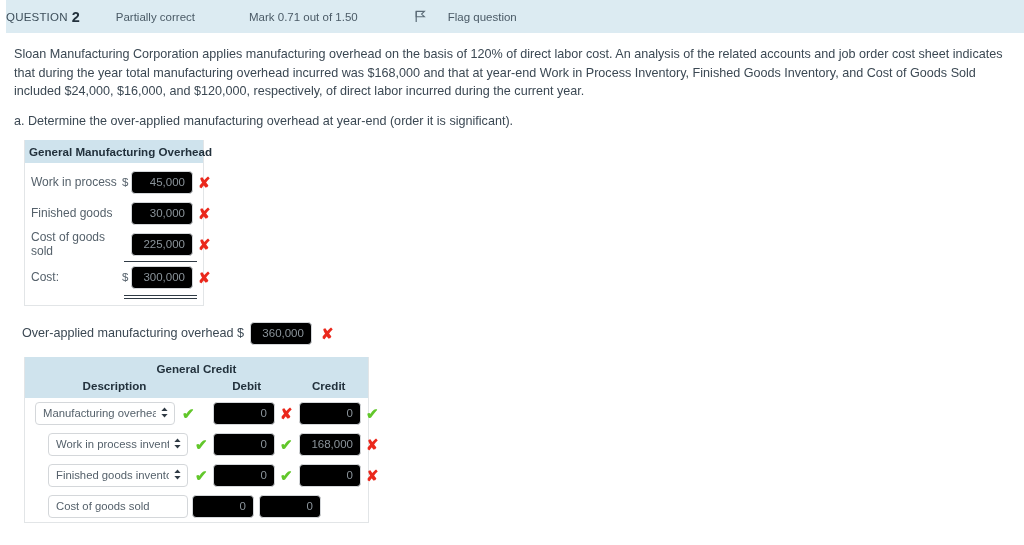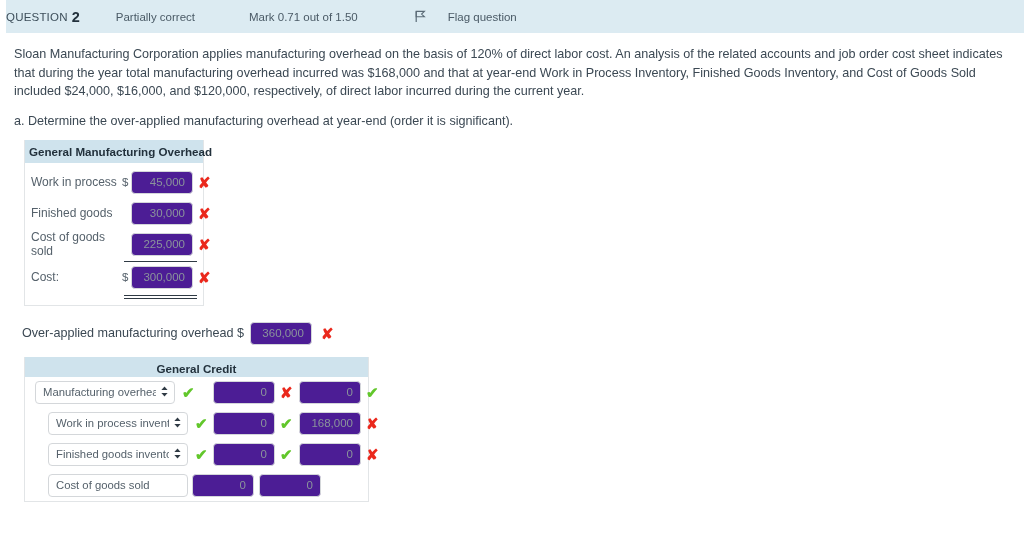--- a/index.html
+++ b/index.html
@@ -65,21 +65,21 @@
   .qpart {
     font-size: 12.6px;
     color: #3b4853;
     margin: 13px 0 0 0;
   }
 
   
   .inp {
     border: 1px solid #d4d7da;
     border-radius: 4px;
-    background: #4c1d95;
+    background: #000000;
     height: 23px;
     font-family: "Liberation Sans", sans-serif;
     font-size: 11.5px;
     color: #8b949b;
     text-align: right;
     padding: 0 7px 0 4px;
     outline: none;
   }
   .mark-ok, .mark-bad {
     font-size: 15px;
@@ -283,20 +283,25 @@
 
   <div class="overapplied">
     <span>Over-applied manufacturing overhead $</span>
     <input class="inp" type="text" value="360,000" style="">
     <span class="mark-bad mk">✘</span>
   </div>
 
 
   <div class="gj">
     <div class="gj-title">General Credit</div>
+    <div class="gj-cols">
+      <span class="c-desc">Description</span>
+      <span class="c-debit">Debit</span>
+      <span class="c-cred">Credit</span>
+    </div>
 
     <div class="gj-row">
       <span class="sel-wrap">
         <select class="sel w1">
           <option>Manufacturing overhead</option>
         </select>
         <span class="updown">
           <svg width="7" height="11" viewBox="0 0 7 11" aria-hidden="true">
             <path d="M3.5 0.4 L6.6 4.0 L0.4 4.0 Z" fill="#2f3a44"></path>
             <path d="M3.5 10.6 L0.4 7.0 L6.6 7.0 Z" fill="#2f3a44"></path>

